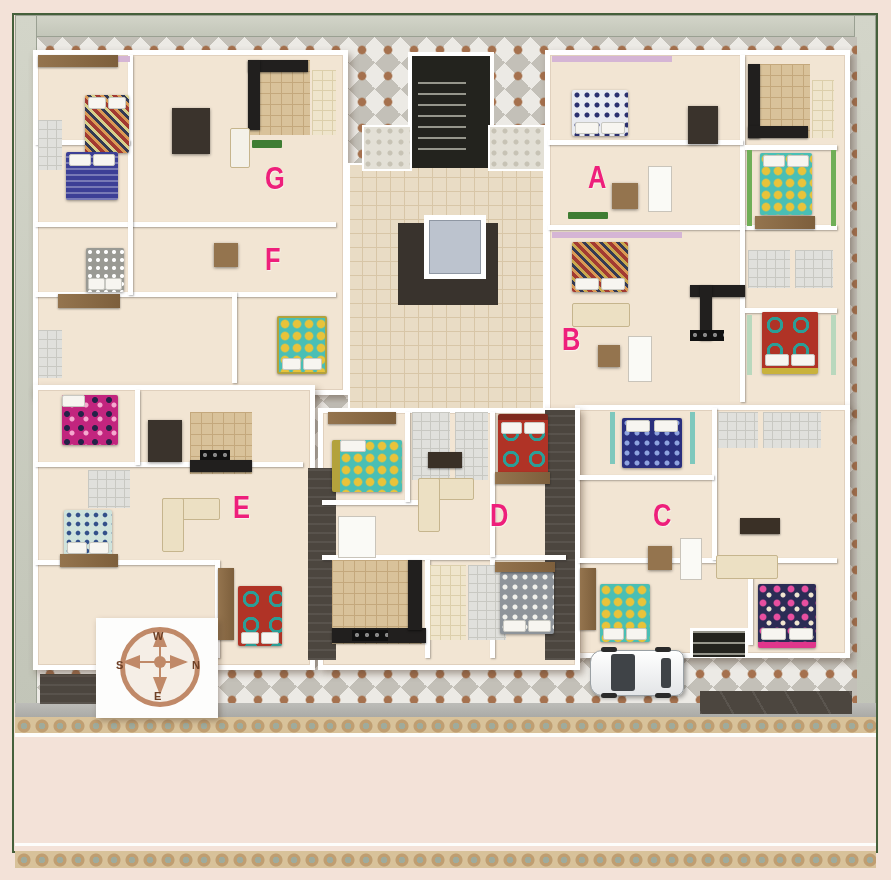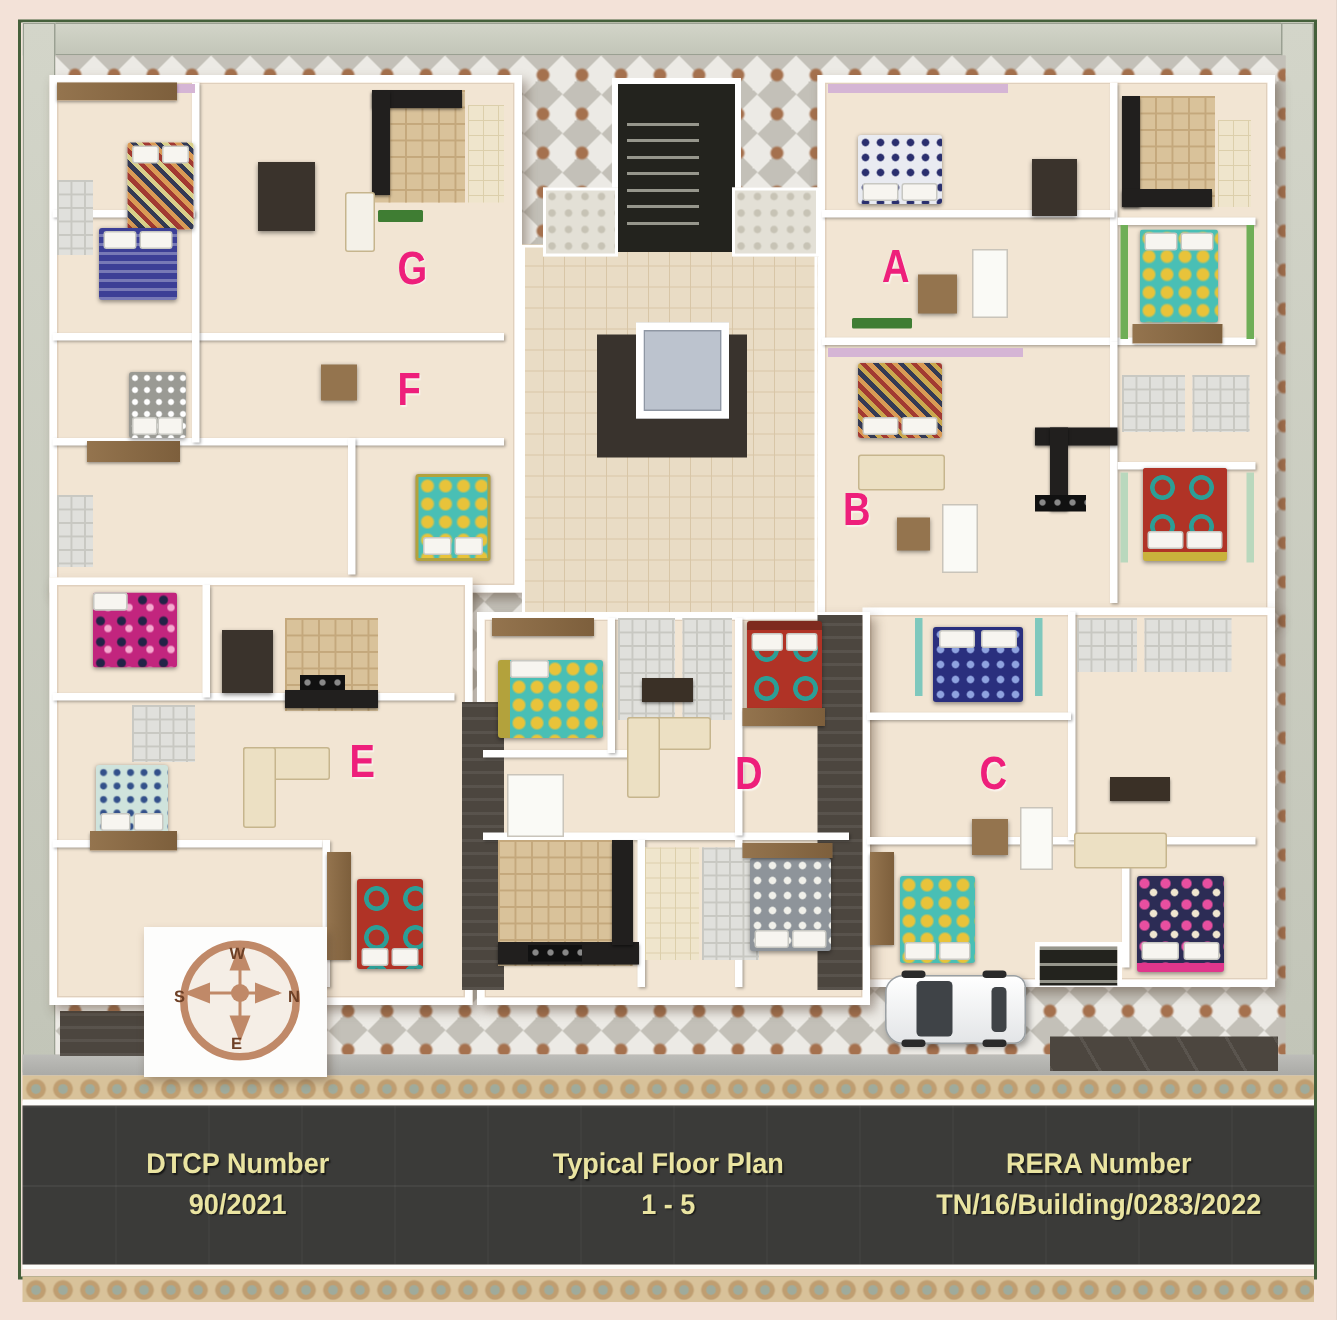--- a/index.html
+++ b/index.html
@@ -302,28 +302,14 @@
 
   <div class="car-body">
     <div class="car-glass" style="left:20px;top:3px;width:24px;height:37px;"></div>
     <div class="car-glass" style="left:70px;top:7px;width:10px;height:30px;"></div>
     <div class="car-wheel" style="left:10px;top:-4px;width:16px;height:5px;"></div>
     <div class="car-wheel" style="left:64px;top:-4px;width:16px;height:5px;"></div>
     <div class="car-wheel" style="left:10px;top:42px;width:16px;height:5px;"></div>
     <div class="car-wheel" style="left:64px;top:42px;width:16px;height:5px;"></div>
   </div>
 
-  <div class="banner">
-    <div class="col">
-      <div class="line">DTCP Number</div>
-      <div class="line">90/2021</div>
-    </div>
-    <div class="col">
-      <div class="line">Typical Floor Plan</div>
-      <div class="line">1 - 5</div>
-    </div>
-    <div class="col">
-      <div class="line">RERA Number</div>
-      <div class="line">TN/16/Building/0283/2022</div>
-    </div>
-  </div>
 
 </div>
 
 </body></html>

